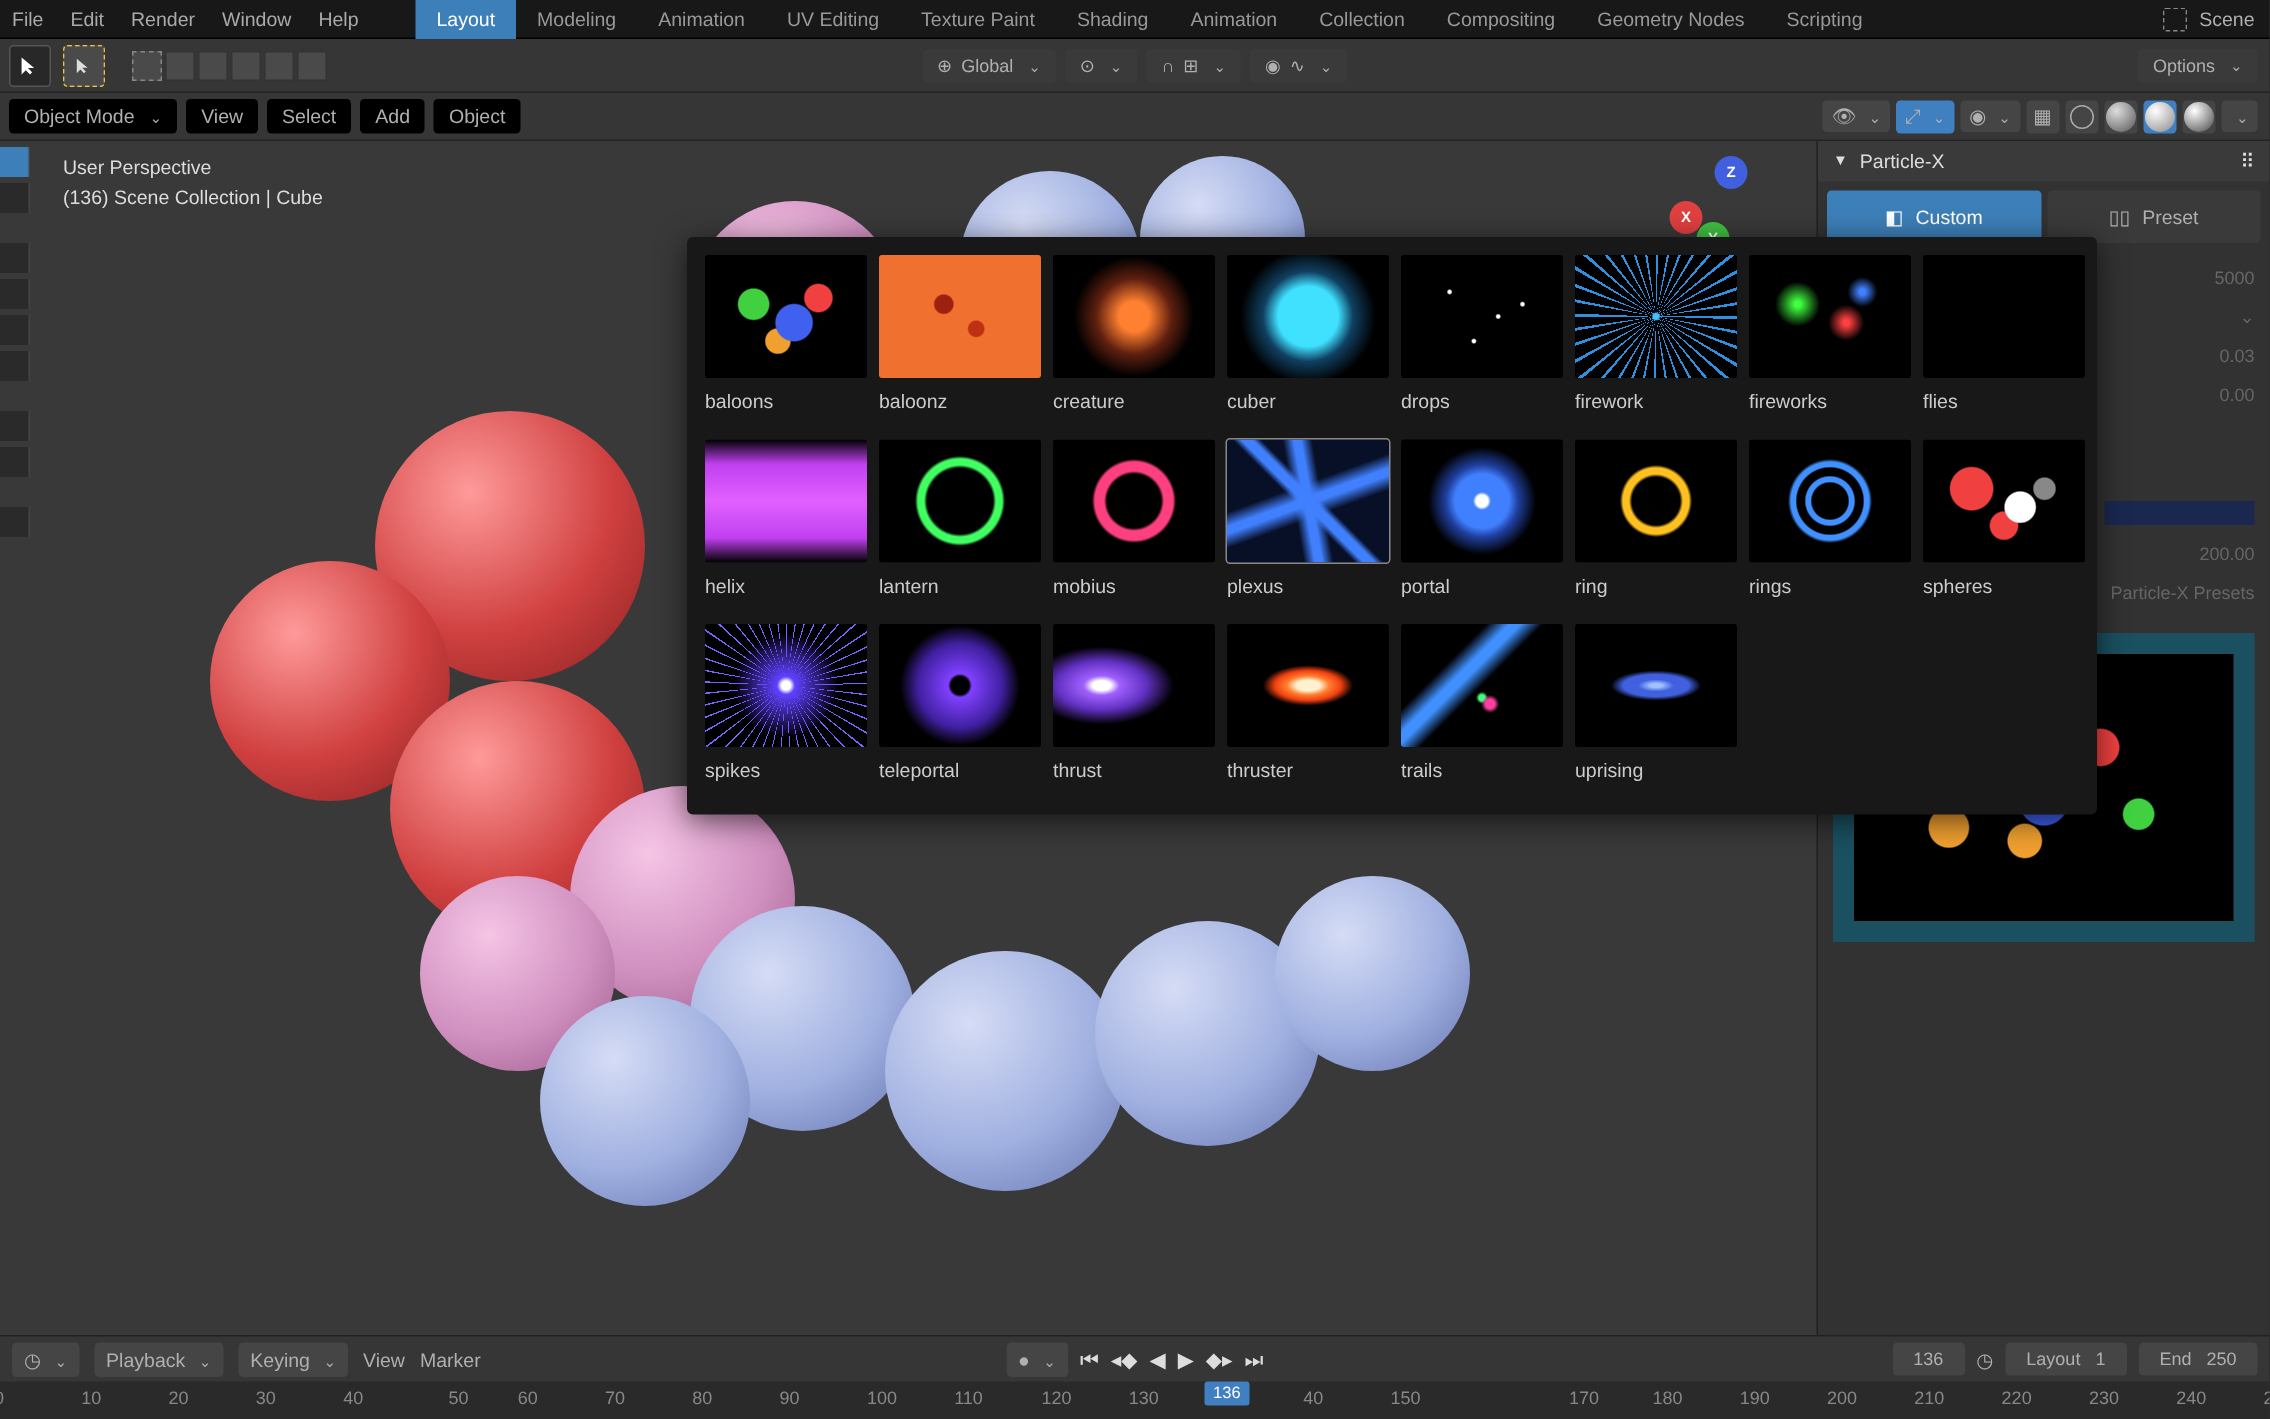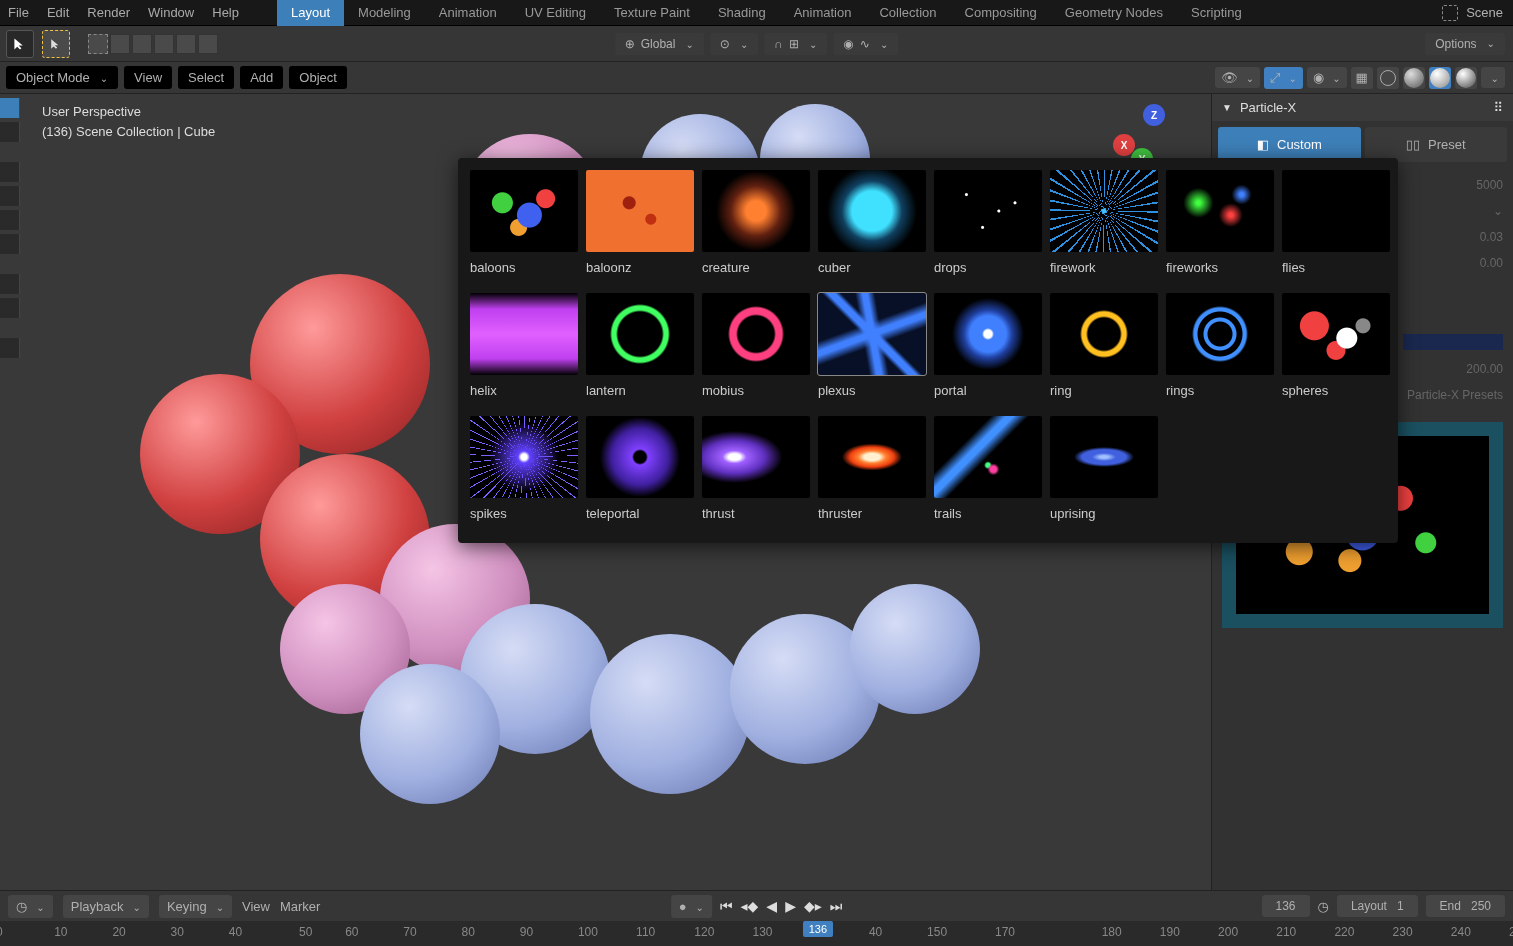--- a/index.html
+++ b/index.html
@@ -473,21 +473,21 @@
       <span class="tick" style="left: 461.538px;">80</span>
       <span class="tick" style="left: 519.731px; text-align: center;">90</span>
       <span class="tick" style="left: 577.923px;">100</span>
       <span class="tick" style="left: 636.115px;">110</span>
       <span class="tick" style="left: 694.308px;">120</span>
       <span class="tick" style="left: 752.5px;">130</span>
       <span class="current" style="left: 802.692px;">136</span>
       <span class="tick" style="left: 868.885px;">40</span>
       <span class="tick" style="left: 927.077px;">150</span>
       <span class="tick" style="left: 985.269px; margin-top: 38px;">160</span>
-      <span class="tick" style="left: 995px;">170</span>
+      <span class="tick" style="left: 1046px;">170</span>
       <span class="tick" style="left: 1101.65px;">180</span>
       <span class="tick" style="left: 1159.85px;">190</span>
       <span class="tick" style="left: 1218.04px;">200</span>
       <span class="tick" style="left: 1276.23px;">210</span>
       <span class="tick" style="left: 1334.42px;">220</span>
       <span class="tick" style="left: 1392.62px;">230</span>
       <span class="tick" style="left: 1450.81px;">240</span>
       <span class="tick" style="left: 1509px;">250</span>
     </div>
 </div>

